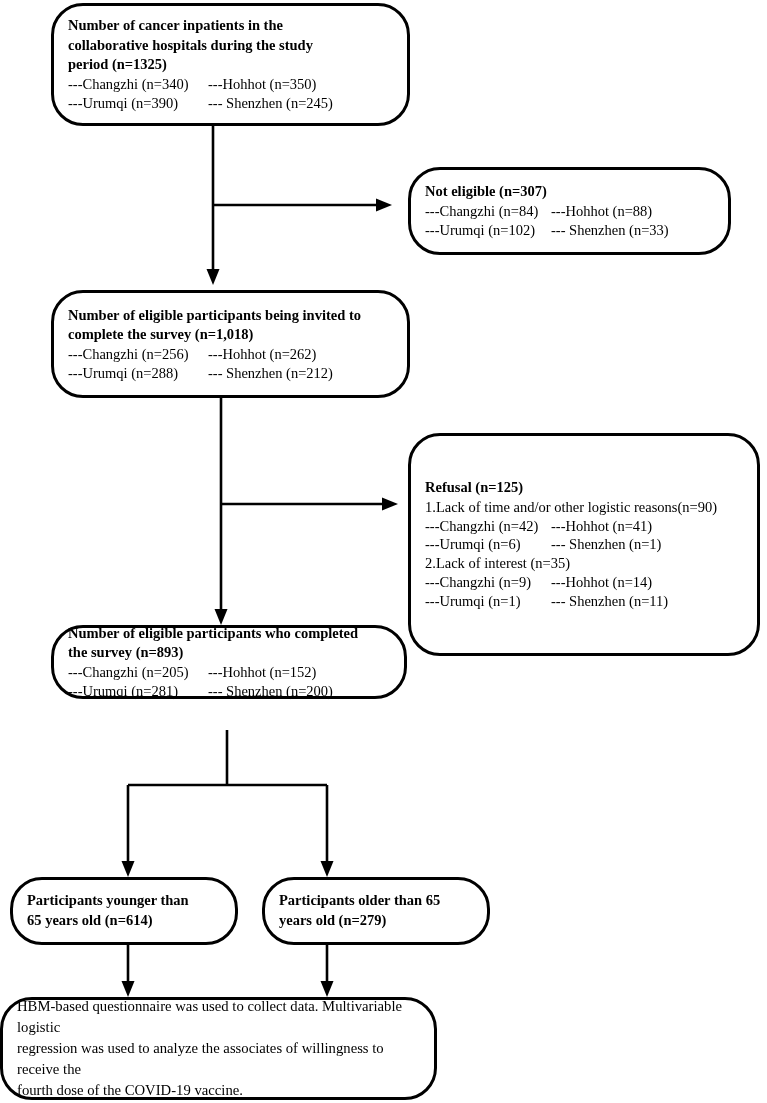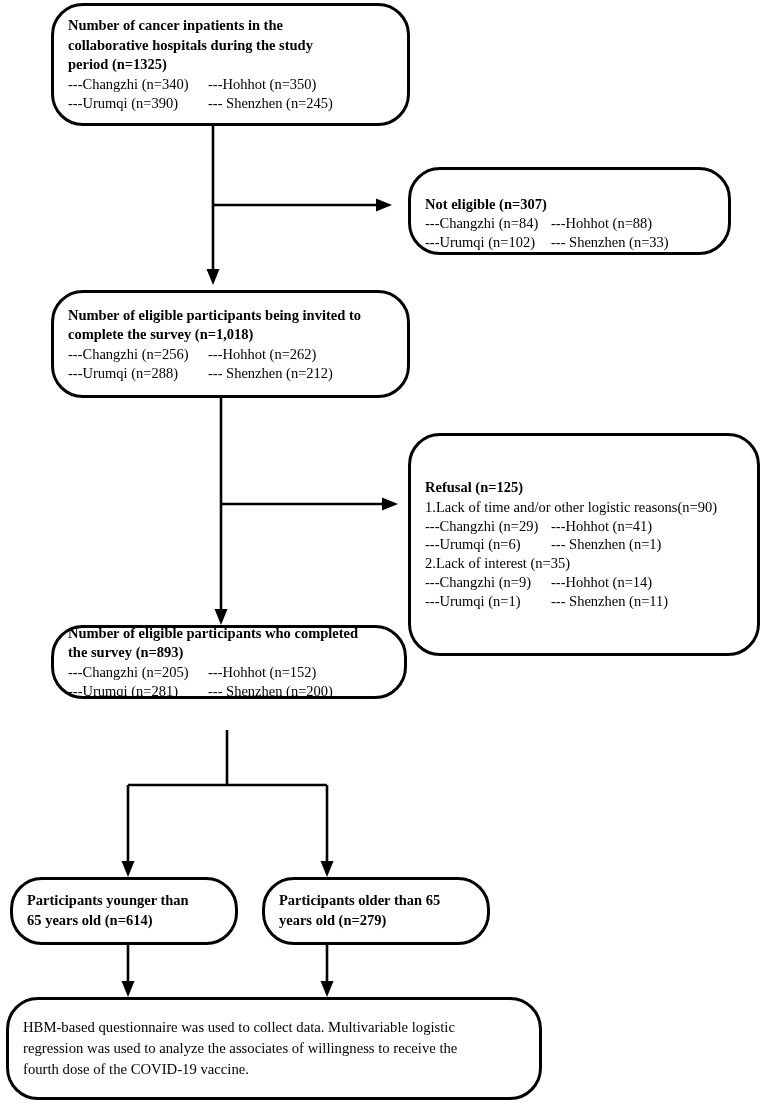--- a/index.html
+++ b/index.html
@@ -112,21 +112,21 @@
         <span class="c1">---Changzhi (n=340)</span>
         <span class="c2">---Hohhot (n=350)</span>
       </div>
       <div class="cols wide">
         <span class="c1">---Urumqi (n=390)</span>
         <span class="c2">--- Shenzhen (n=245)</span>
       </div>
     </div>
   </div>
 
-  <div class="box" style="left:408px; top:167px; width:323px; height:88px;justify-content:flex-end;">
+  <div class="box" style="left:408px; top:167px; width:323px; height:88px;">
     <div class="box-inner">
       <div class="ttl">Not eligible (n=307)</div>
       <div class="cols">
         <span class="c1">---Changzhi (n=84)</span>
         <span class="c2">---Hohhot (n=88)</span>
       </div>
       <div class="cols">
         <span class="c1">---Urumqi (n=102)</span>
         <span class="c2">--- Shenzhen (n=33)</span>
       </div>
@@ -146,21 +146,21 @@
         <span class="c2">--- Shenzhen (n=212)</span>
       </div>
     </div>
   </div>
 
   <div class="box" style="left:408px; top:433px; width:352px; height:223px;">
     <div class="box-inner">
       <div class="ttl">Refusal (n=125)</div>
       <div class="ln num">1.Lack of time and/or other logistic reasons(n=90)</div>
       <div class="cols">
-        <span class="c1">---Changzhi (n=29)</span>
+        <span class="c1">---Changzhi (n=42)</span>
         <span class="c2">---Hohhot (n=41)</span>
       </div>
       <div class="cols">
         <span class="c1">---Urumqi (n=6)</span>
         <span class="c2">--- Shenzhen (n=1)</span>
       </div>
       <div class="ln num">2.Lack of interest (n=35)</div>
       <div class="cols">
         <span class="c1">---Changzhi (n=9)</span>
         <span class="c2">---Hohhot (n=14)</span>
@@ -194,21 +194,21 @@
     </div>
   </div>
 
   <div class="box" style="left:262px; top:877px; width:228px; height:68px;">
     <div class="box-inner">
       <div class="ttl">Participants older than 65</div>
       <div class="ttl">years old (n=279)</div>
     </div>
   </div>
 
-  <div class="box" style="left:6px; top:997px; width:536px; height:103px;">
+  <div class="box" style="left:0; top:997px; width:437px; height:103px;">
     <div class="box-inner">
       <div class="para">HBM-based questionnaire was used to collect data. Multivariable logistic</div>
       <div class="para">regression was used to analyze the associates of willingness to receive the</div>
       <div class="para">fourth dose of the COVID-19 vaccine.</div>
     </div>
   </div>
 
 </div>
 
 </body></html>

